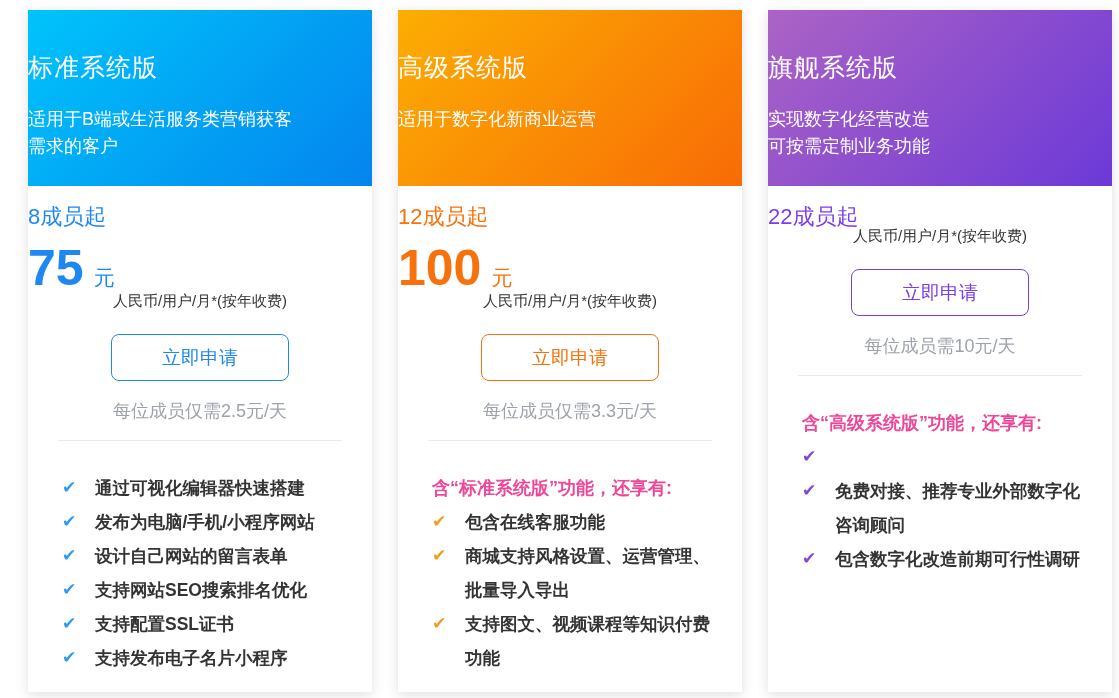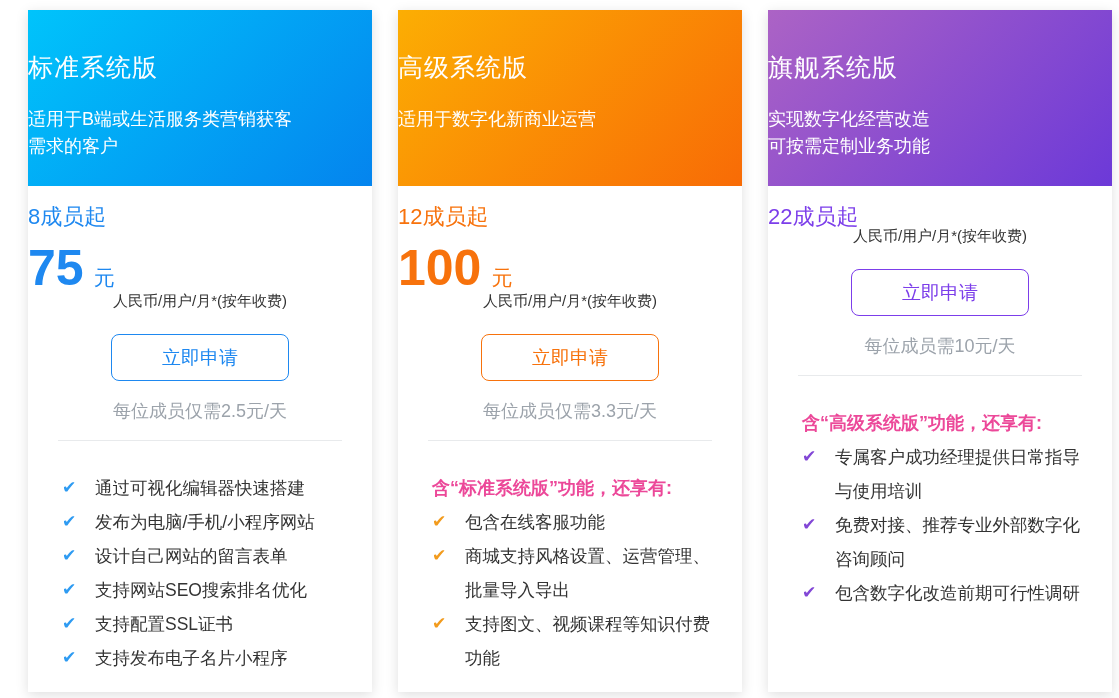--- a/index.html
+++ b/index.html
@@ -31,21 +31,21 @@
     font-family:inherit;
   }
   .per-day { margin-top:21px; text-align:center; font-size:18px; color:#9ca3ab; line-height:1; }
   .divider { margin:20px 30px 0; border-top:1px solid #e8eaec; height:0; }
   .features { margin-top:30px; padding:0 18px 0 34px; }
   .features-header { font-size:18px; font-weight:700; color:#ec4899; line-height:34px; }
   .features-header:empty { display:none; }
   ul.feature-list { list-style:none; }
   ul.feature-list li { display:flex; align-items:flex-start; font-size:17.5px; color:#333333; line-height:34px; }
   .check { flex:0 0 20px; margin-right:13px; color:var(--check); font-size:17px; }
-  .ftext { flex:1; }
+  .ftext { flex:1;font-weight:bold; }
 </style>
 </head>
 <body>
 
 <div class="cards-wrap">
 
   <div class="card" style="--grad-a: #00c4fb; --grad-b: #0484ee; --accent: #1e88f0; --check: #2e9bf2;">
     <div class="card-header">
       <div class="card-title">标准系统版</div>
       <div class="card-subtitle">
@@ -138,21 +138,20 @@
     <div class="members">22成员起</div>
     <div class="billing">人民币/用户/月*(按年收费)</div>
     <button class="apply-btn">立即申请</button>
     <div class="per-day">每位成员需10元/天</div>
     <div class="divider"></div>
     <div class="features">
       <div class="features-header">含“高级系统版”功能，还享有:</div>
       <ul class="feature-list">
           <li>
             <span class="check">✔</span>
-            <span class="ftext">专属客户成功经理提供日常指导与使用培训</span>
           </li>
           <li>
             <span class="check">✔</span>
             <span class="ftext">免费对接、推荐专业外部数字化咨询顾问</span>
           </li>
           <li>
             <span class="check">✔</span>
             <span class="ftext">包含数字化改造前期可行性调研</span>
           </li>
         </ul>

